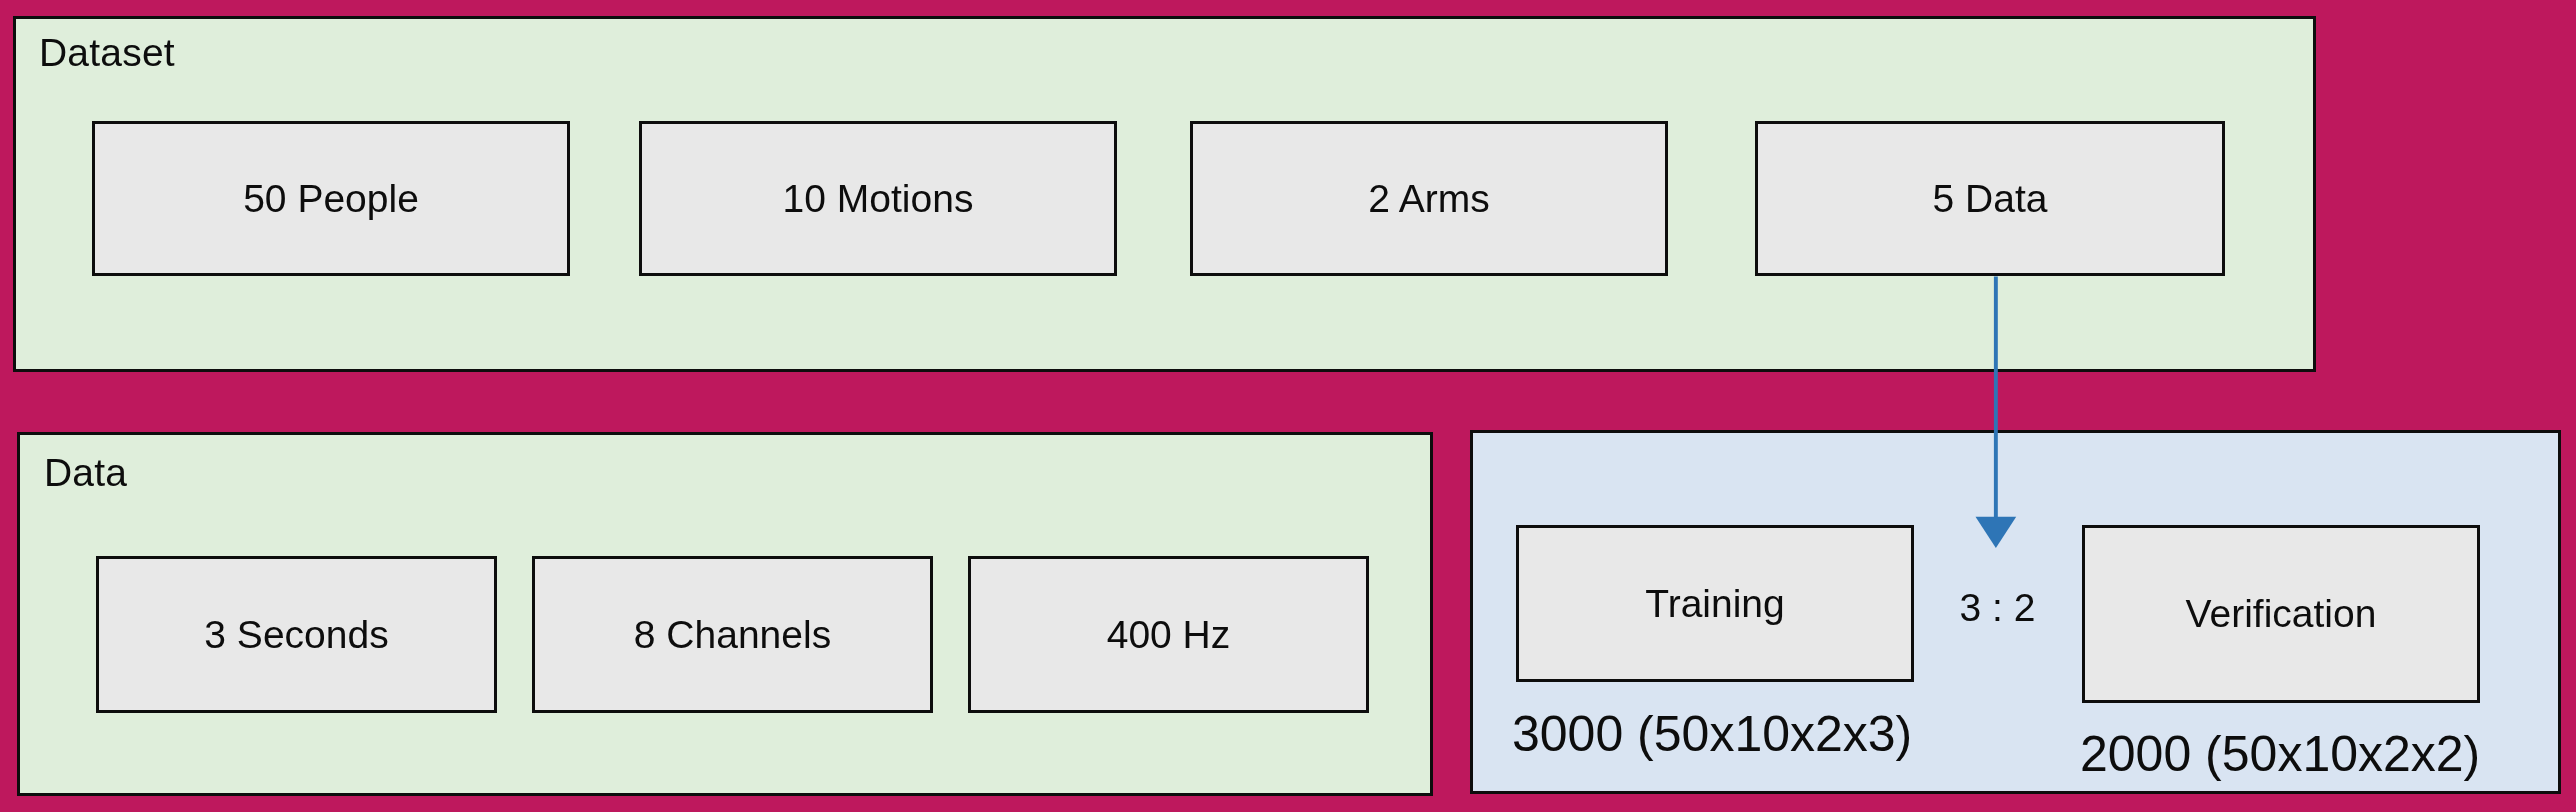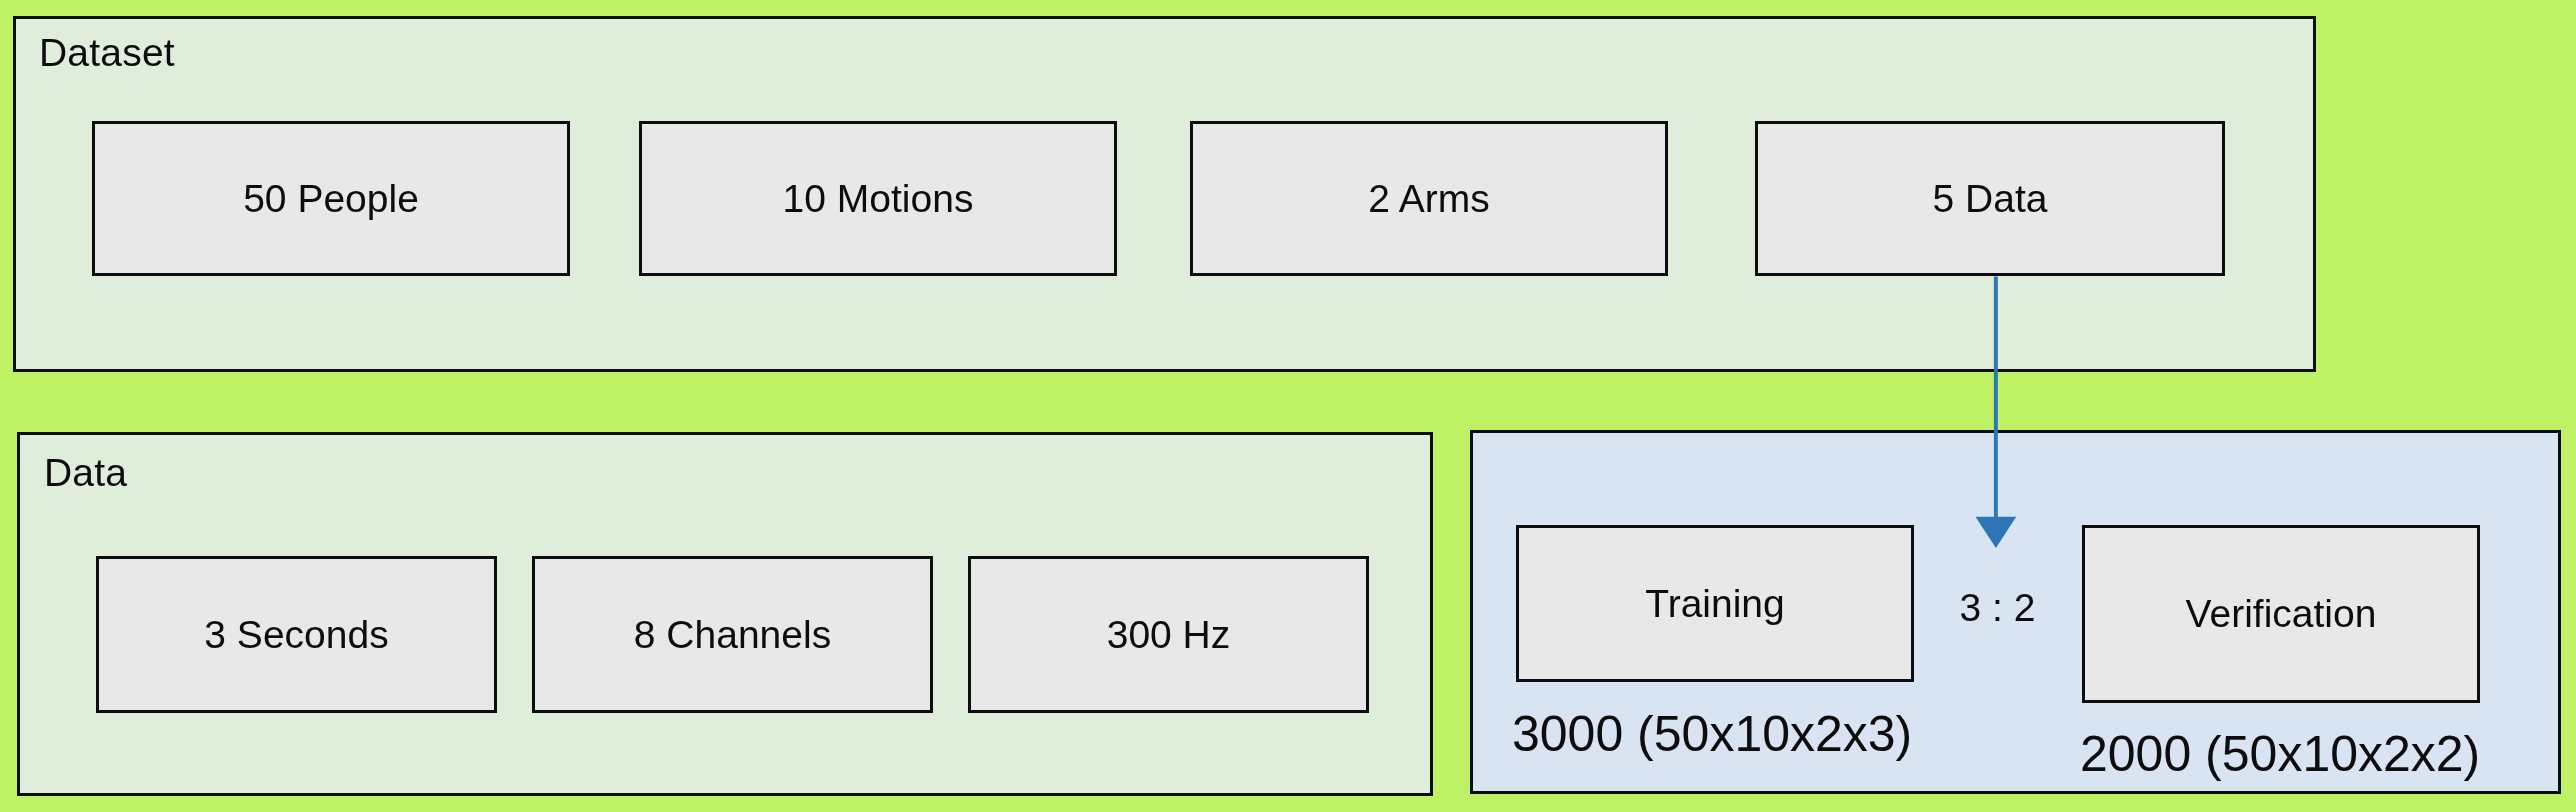--- a/index.html
+++ b/index.html
@@ -9,21 +9,21 @@
     background: #ffffff;
   }
   body {
     font-family: "Liberation Sans", sans-serif;
     color: #000000;
   }
   #canvas {
     position: relative;
     width: 2576px;
     height: 812px;
-    background: #bef264;
+    background: #be185d;
     overflow: hidden;
   }
   .group-box {
     position: absolute;
     box-sizing: border-box;
     border: 3.1px solid #0d0d0d;
   }
   .group-green { background: #dfeedb; }
   .group-blue  { background: #d9e4f2; }
 
@@ -108,21 +108,21 @@
 
   <div class="node" style="left:96px; top:556px; width:401px; height:157px;">
     <span>3 Seconds</span>
   </div>
 
   <div class="node" style="left:532px; top:556px; width:401px; height:157px;">
     <span>8 Channels</span>
   </div>
 
   <div class="node" style="left:968px; top:556px; width:401px; height:157px;">
-    <span>300 Hz</span>
+    <span>400 Hz</span>
   </div>
 
   <div class="group-box group-blue" style="left:1470px; top:430px; width:1091px; height:364px;">
   </div>
 
   <div class="node" style="left:1516px; top:525px; width:398px; height:157px;">
     <span>Training</span>
   </div>
 
   <div class="ratio-label" style="left:1931px; top:588px; width:133px;">3 : 2</div>

